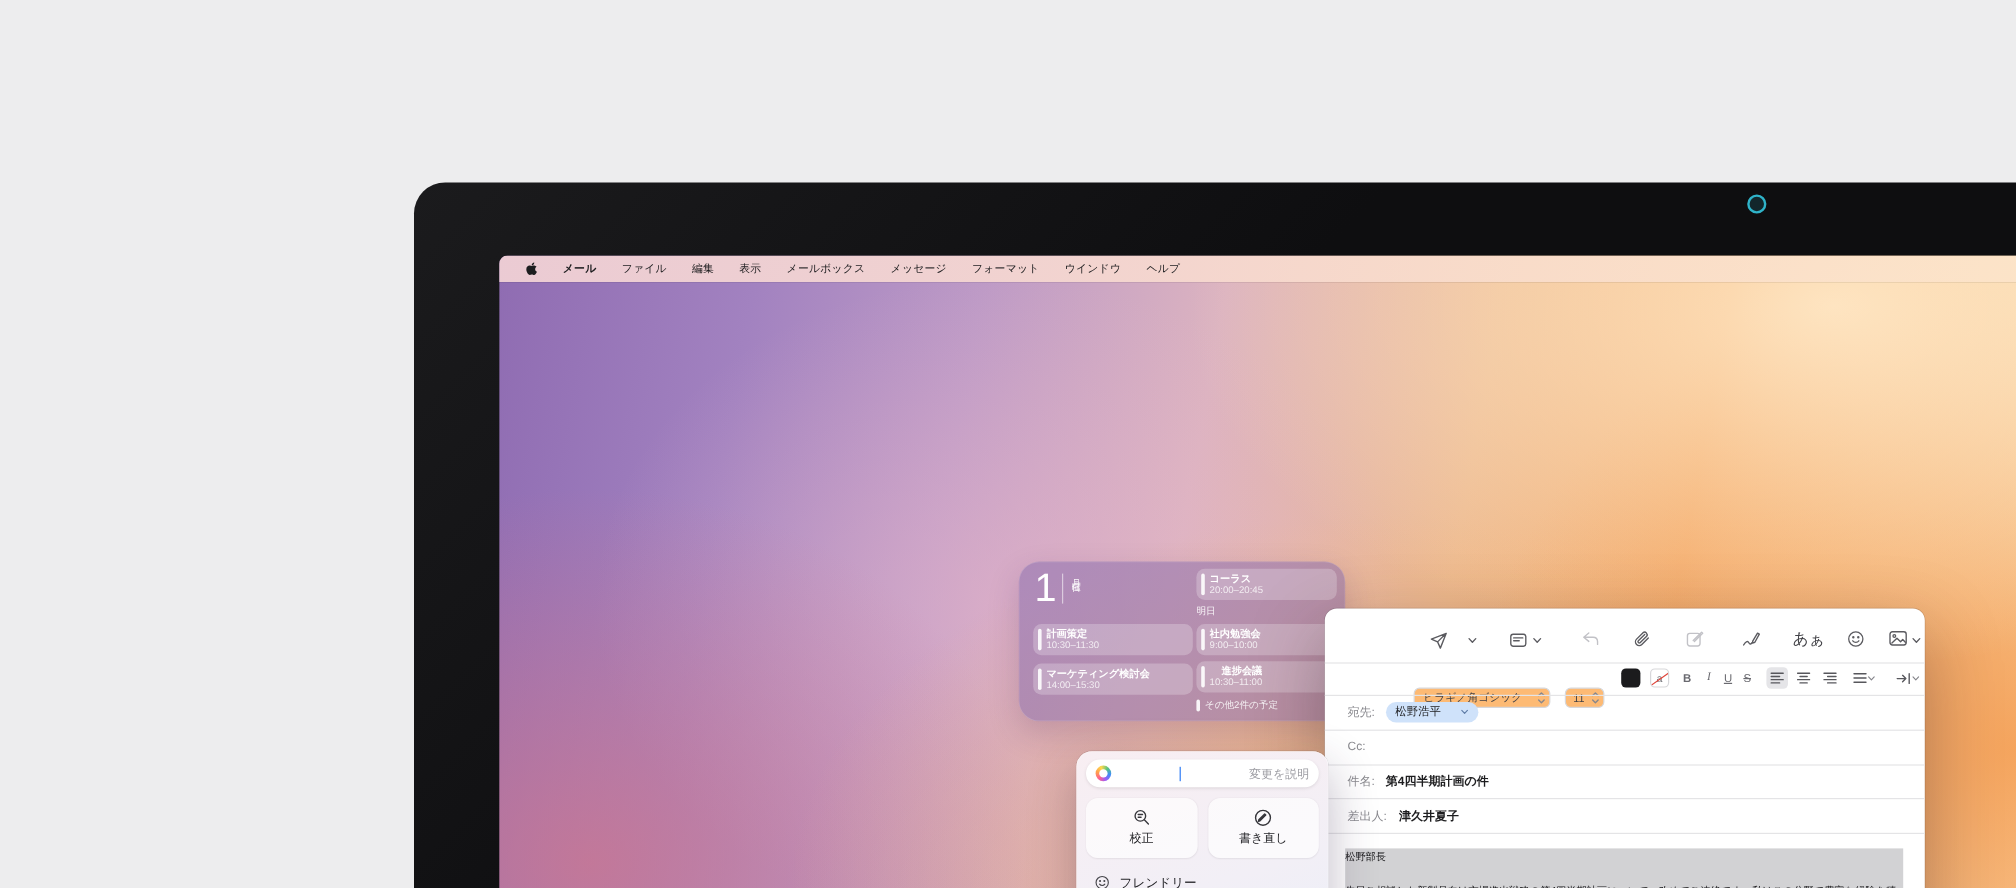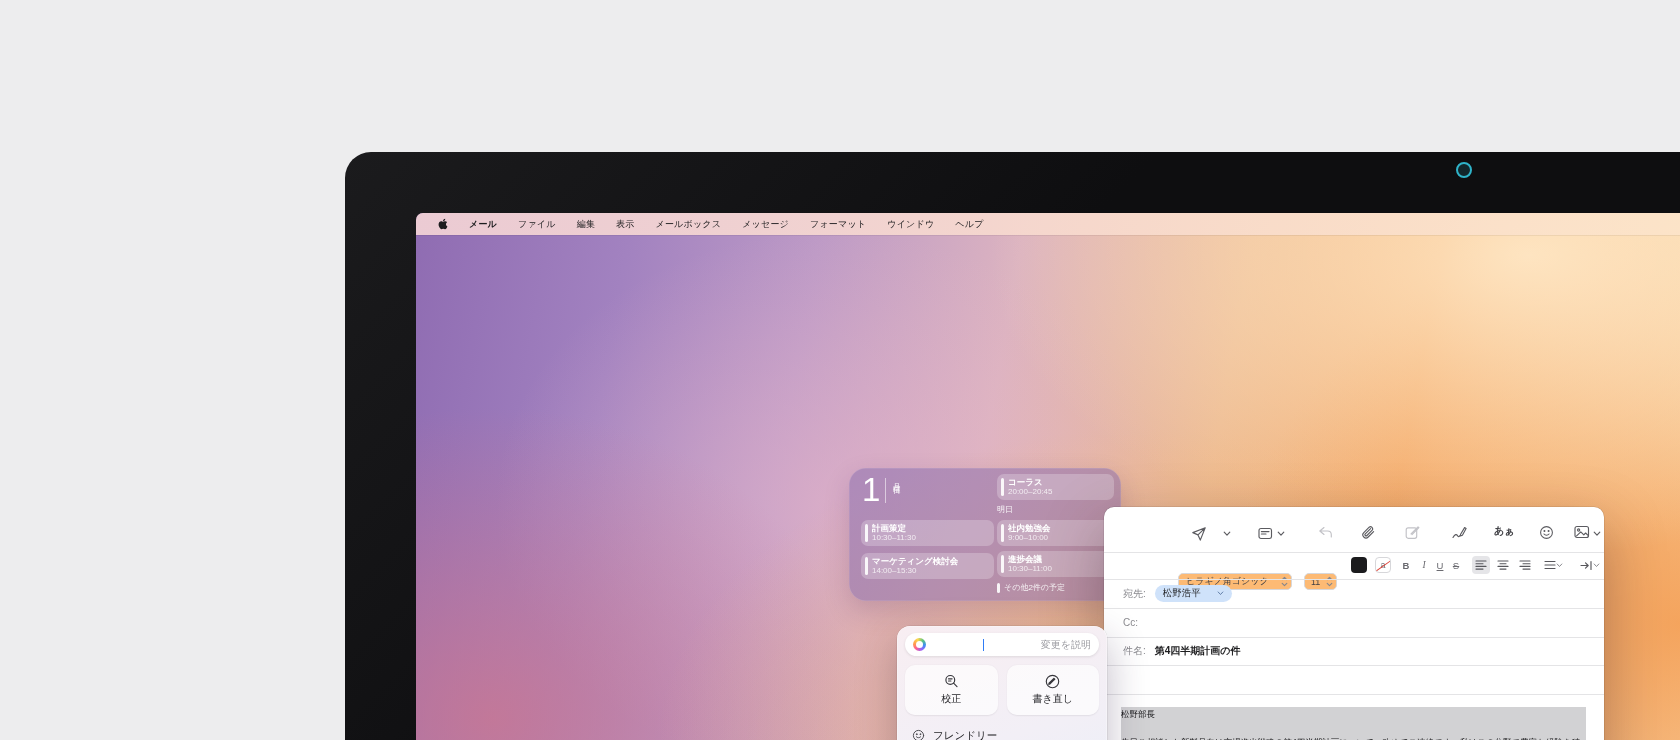--- a/index.html
+++ b/index.html
@@ -57,21 +57,21 @@
 
   
   .mail { position:absolute; left:688px; top:294px; width:500px; height:446px; background:#ffffff;
           border-radius:10px 10px 0 0; box-shadow:0 22px 60px rgba(40,20,40,0.35), 0 0 0 0.5px rgba(0,0,0,0.15);
           z-index:30; }
   .hairline { position:absolute; left:0; width:100%; height:1px; background:#e4e4e6; }
   .tico { position:absolute; display:flex; align-items:center; justify-content:center; }
   .icon-dark svg { stroke:#5b5b60; }
   .icon-dim  svg { stroke:#c2c2c7; }
   svg.st { fill:none; stroke-linecap:round; stroke-linejoin:round; stroke-width:1.15px; }
-  .aa-label { font-size:10px; font-weight:700; color:#424247; }
+  .aa-label { font-size:13px; font-weight:400; color:#424247; }
 
   
   .fmt { position:absolute; top:45px; height:27px; left:0; width:100%; }
   .fbox { position:absolute; top:21px; height:17px; border:1px solid #d7d7da; border-radius:5px;
           display:flex; align-items:center; background:#fdba74; color:#3f3f44; font-size:9px; }
   .stepper { margin-left:auto; margin-right:3px; }
   .swatch-black { position:absolute; top:5px; width:16px; height:16px; background:#1b1b1d; border-radius:4px; }
   .swatch-a { position:absolute; top:5px; width:16px; height:16px; border:1px solid #d7d7da; border-radius:4px;
               background:#fff; font-size:9px; color:#6e6e73; display:flex; align-items:center; justify-content:center; overflow:hidden; }
   .swatch-a::after { content:""; position:absolute; left:-2px; top:7px; width:20px; height:1.4px; background:#e0443a; transform:rotate(-35deg); }
@@ -176,21 +176,21 @@
           </div>
         </div>
         <div class="w-tomorrow">明日</div>
         <div class="w-event" style="top:52px;">
           <div class="w-bar"></div>
           <div class="w-etxt">
             <div class="w-etitle">社内勉強会</div>
             <div class="w-etime">9:00–10:00</div>
           </div>
         </div>
-        <div class="w-event" style="top:83px;">
+        <div class="w-event" style="top:83px;text-align:right;">
           <div class="w-bar"></div>
           <div class="w-etxt">
             <div class="w-etitle">進捗会議</div>
             <div class="w-etime">10:30–11:00</div>
           </div>
         </div>
         <div class="w-more">
           <div class="w-bar"></div>
           <div class="w-more-label">その他2件の予定</div>
         </div>
@@ -339,20 +339,24 @@
         <span class="hlabel">Cc:</span>
       </div>
       <div class="hairline" style="top:130px;"></div>
 
       <div class="hrow" style="top:130px; height:28px;">
         <span class="hlabel">件名:</span>
         <span class="hvalue" style="margin-left:9px;">第4四半期計画の件</span>
       </div>
       <div class="hairline" style="top:158px;"></div>
 
+      <div class="hrow" style="top:158px; height:29px;">
+        <span class="hlabel">差出人:</span>
+        <span class="hvalue" style="margin-left:10px;">津久井夏子</span>
+      </div>
       <div class="hairline" style="top:187px;"></div>
 
       <div class="mbody">
         <div class="sel-block">
           <div>松野部長</div>
           <div class="blank"></div>
           <div>先日ご相談した新製品向け市場進出戦略の第4四半期計画について、改めてご連絡です。私はこの分野で豊富な経験を積んでおり、過去にこのようなプロジェクトを数多く担当した経験から、協力してもらえるパートナーや、あらゆる規模の業者とつながり持っています。部長のご予定を確認して金曜日にミーティングを設定し、今後はスケジュールや予算等についてお話ししたいと考えております。</div>
 
         </div>
 

